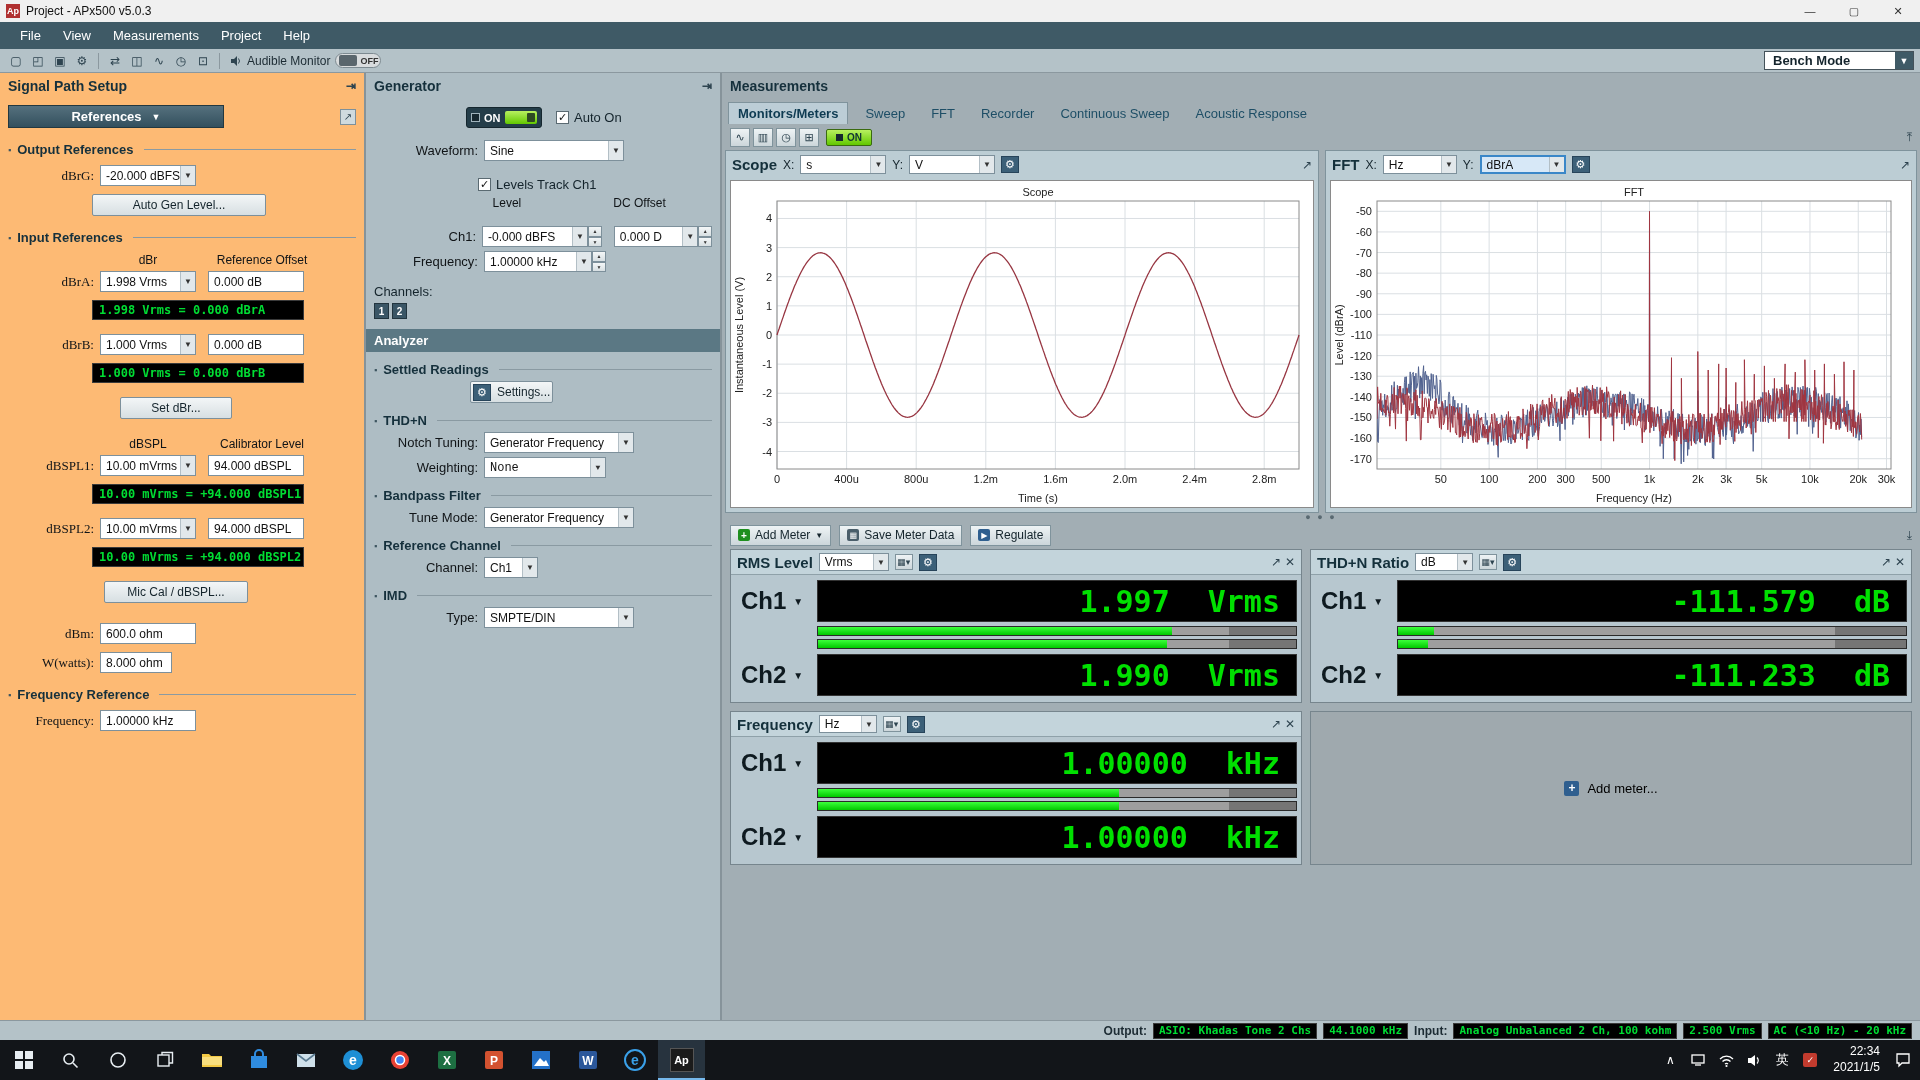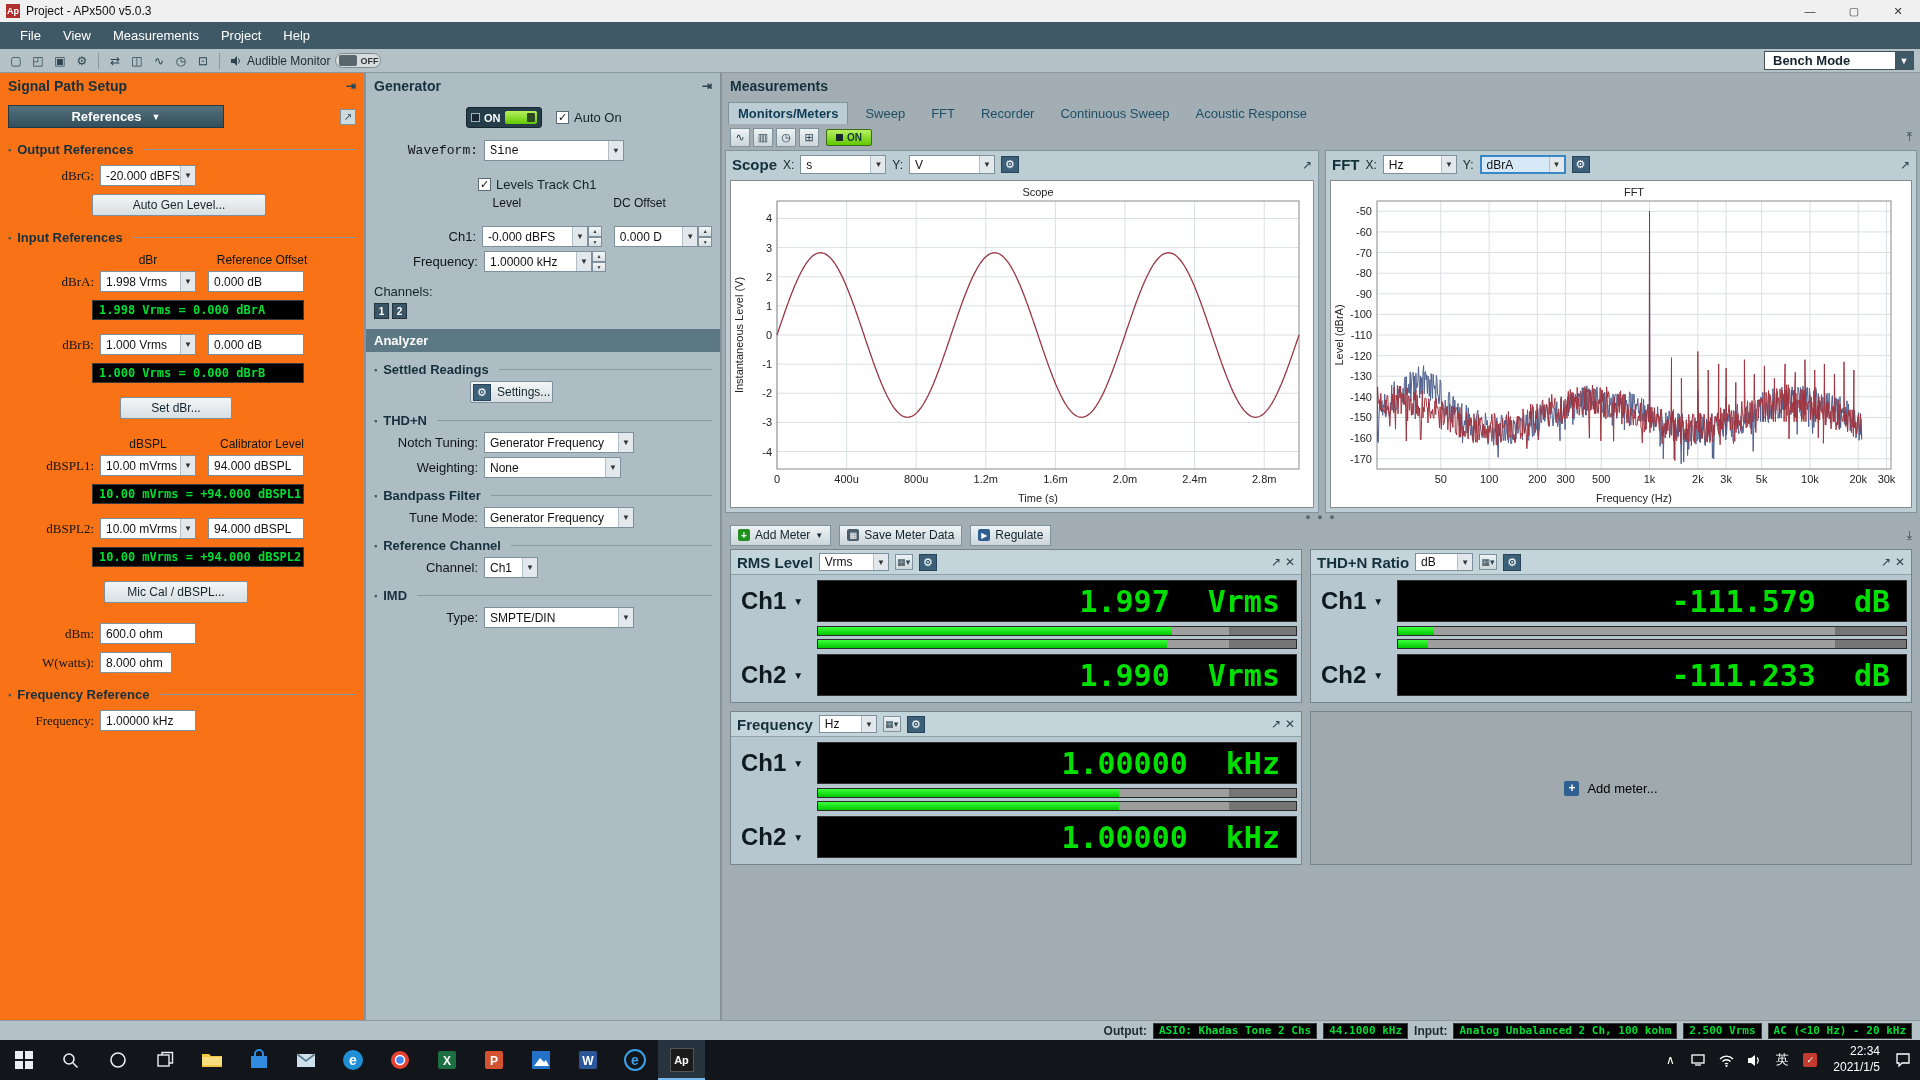--- a/index.html
+++ b/index.html
@@ -23,21 +23,21 @@
   .tbtn { width:20px; height:20px; display:flex; align-items:center; justify-content:center; font-size:12px; color:#2e4450; border:1px solid transparent; }
   .tsep { width:1px; height:16px; background:#8b989f; margin:0 4px; }
   .audmon { display:flex; align-items:center; gap:5px; margin-left:4px; font-size:12px; color:#1c2b33; }
   .off-toggle { width:46px; height:15px; background:#d9dcde; border:1px solid #7d8a91; border-radius:8px; display:flex; align-items:center; font-size:9px; font-weight:bold; color:#333; }
   .off-toggle .knob { width:18px; height:11px; background:#5a666d; margin:0 3px; border-radius:2px; }
   .benchmode { margin-left:auto; width:150px; height:19px; background:#fff; border:1px solid #44525a; display:flex; align-items:center; padding-left:8px; font-weight:bold; font-size:13px; color:#14242c; }
   .benchmode .arr { margin-left:auto; width:18px; height:100%; background:#3f5a66; color:#fff; display:flex; align-items:center; justify-content:center; font-size:9px; }
 
   
   .main { position:absolute; top:73px; left:0; right:0; bottom:60px; display:flex; }
-  .left-panel { width:366px; background:#f97316; border-right:2px solid #86939a; display:flex; flex-direction:column; }
+  .left-panel { width:366px; background:#fdba74; border-right:2px solid #86939a; display:flex; flex-direction:column; }
   .gen-panel  { width:356px; background:#aebdc4; border-right:2px solid #86939a; }
   .meas-panel { flex:1; background:#a2aeb4; display:flex; flex-direction:column; }
 
   .panel-title { height:26px; display:flex; align-items:center; padding:0 8px; font-weight:bold; font-size:14px; color:#15303c; }
   .panel-title .dock { margin-left:auto; font-size:12px; color:#2e4450; }
 
   .band { height:23px; background:#5b7884; color:#fff; font-weight:bold; font-size:13px; display:flex; align-items:center; padding:0 8px; margin-top:10px; }
 
   .sec-head { display:flex; align-items:center; gap:6px; margin:10px 8px 4px 8px; font-weight:bold; font-size:13px; color:#15303c; white-space:nowrap; }
   .sec-head::before { content:"▪"; font-size:9px; color:#3d5560; }
@@ -313,21 +313,21 @@
           <div class="sq"></div>
           <span class="ontxt">ON</span>
           <div class="led">
               <div class="knob"></div>
             </div>
         </div>
         <span class="chk" style="margin-left:14px;">✓</span>
         <span>Auto On</span>
       </div>
 
-      <div class="row" style="margin-top:12px;font-family:Liberation Mono, monospace;">
+      <div class="row" style="margin-top:12px;">
         <span class="lbl" style="width:104px;">Waveform:</span>
         <div class="sel" style="width:140px;">
             <span class="v">Sine</span>
             <span class="arr">▼</span>
           </div>
       </div>
 
       <div class="row" style="margin-left:112px; margin-top:16px;">
         <span class="chk">✓</span>
         <span>Levels Track Ch1</span>
@@ -395,21 +395,21 @@
         </div>
       <div class="row">
         <span class="lbl" style="width:104px;">Notch Tuning:</span>
         <div class="sel" style="width:150px;">
             <span class="v">Generator Frequency</span>
             <span class="arr">▼</span>
           </div>
       </div>
       <div class="row">
         <span class="lbl" style="width:104px;">Weighting:</span>
-        <div class="sel" style="width:137px;">
+        <div class="sel" style="width:122px;font-family:Liberation Mono, monospace;">
             <span class="v">None</span>
             <span class="arr">▼</span>
           </div>
       </div>
 
       <div class="sec-head">
           <span>Bandpass Filter</span>
         </div>
       <div class="row">
         <span class="lbl" style="width:104px;">Tune Mode:</span>

